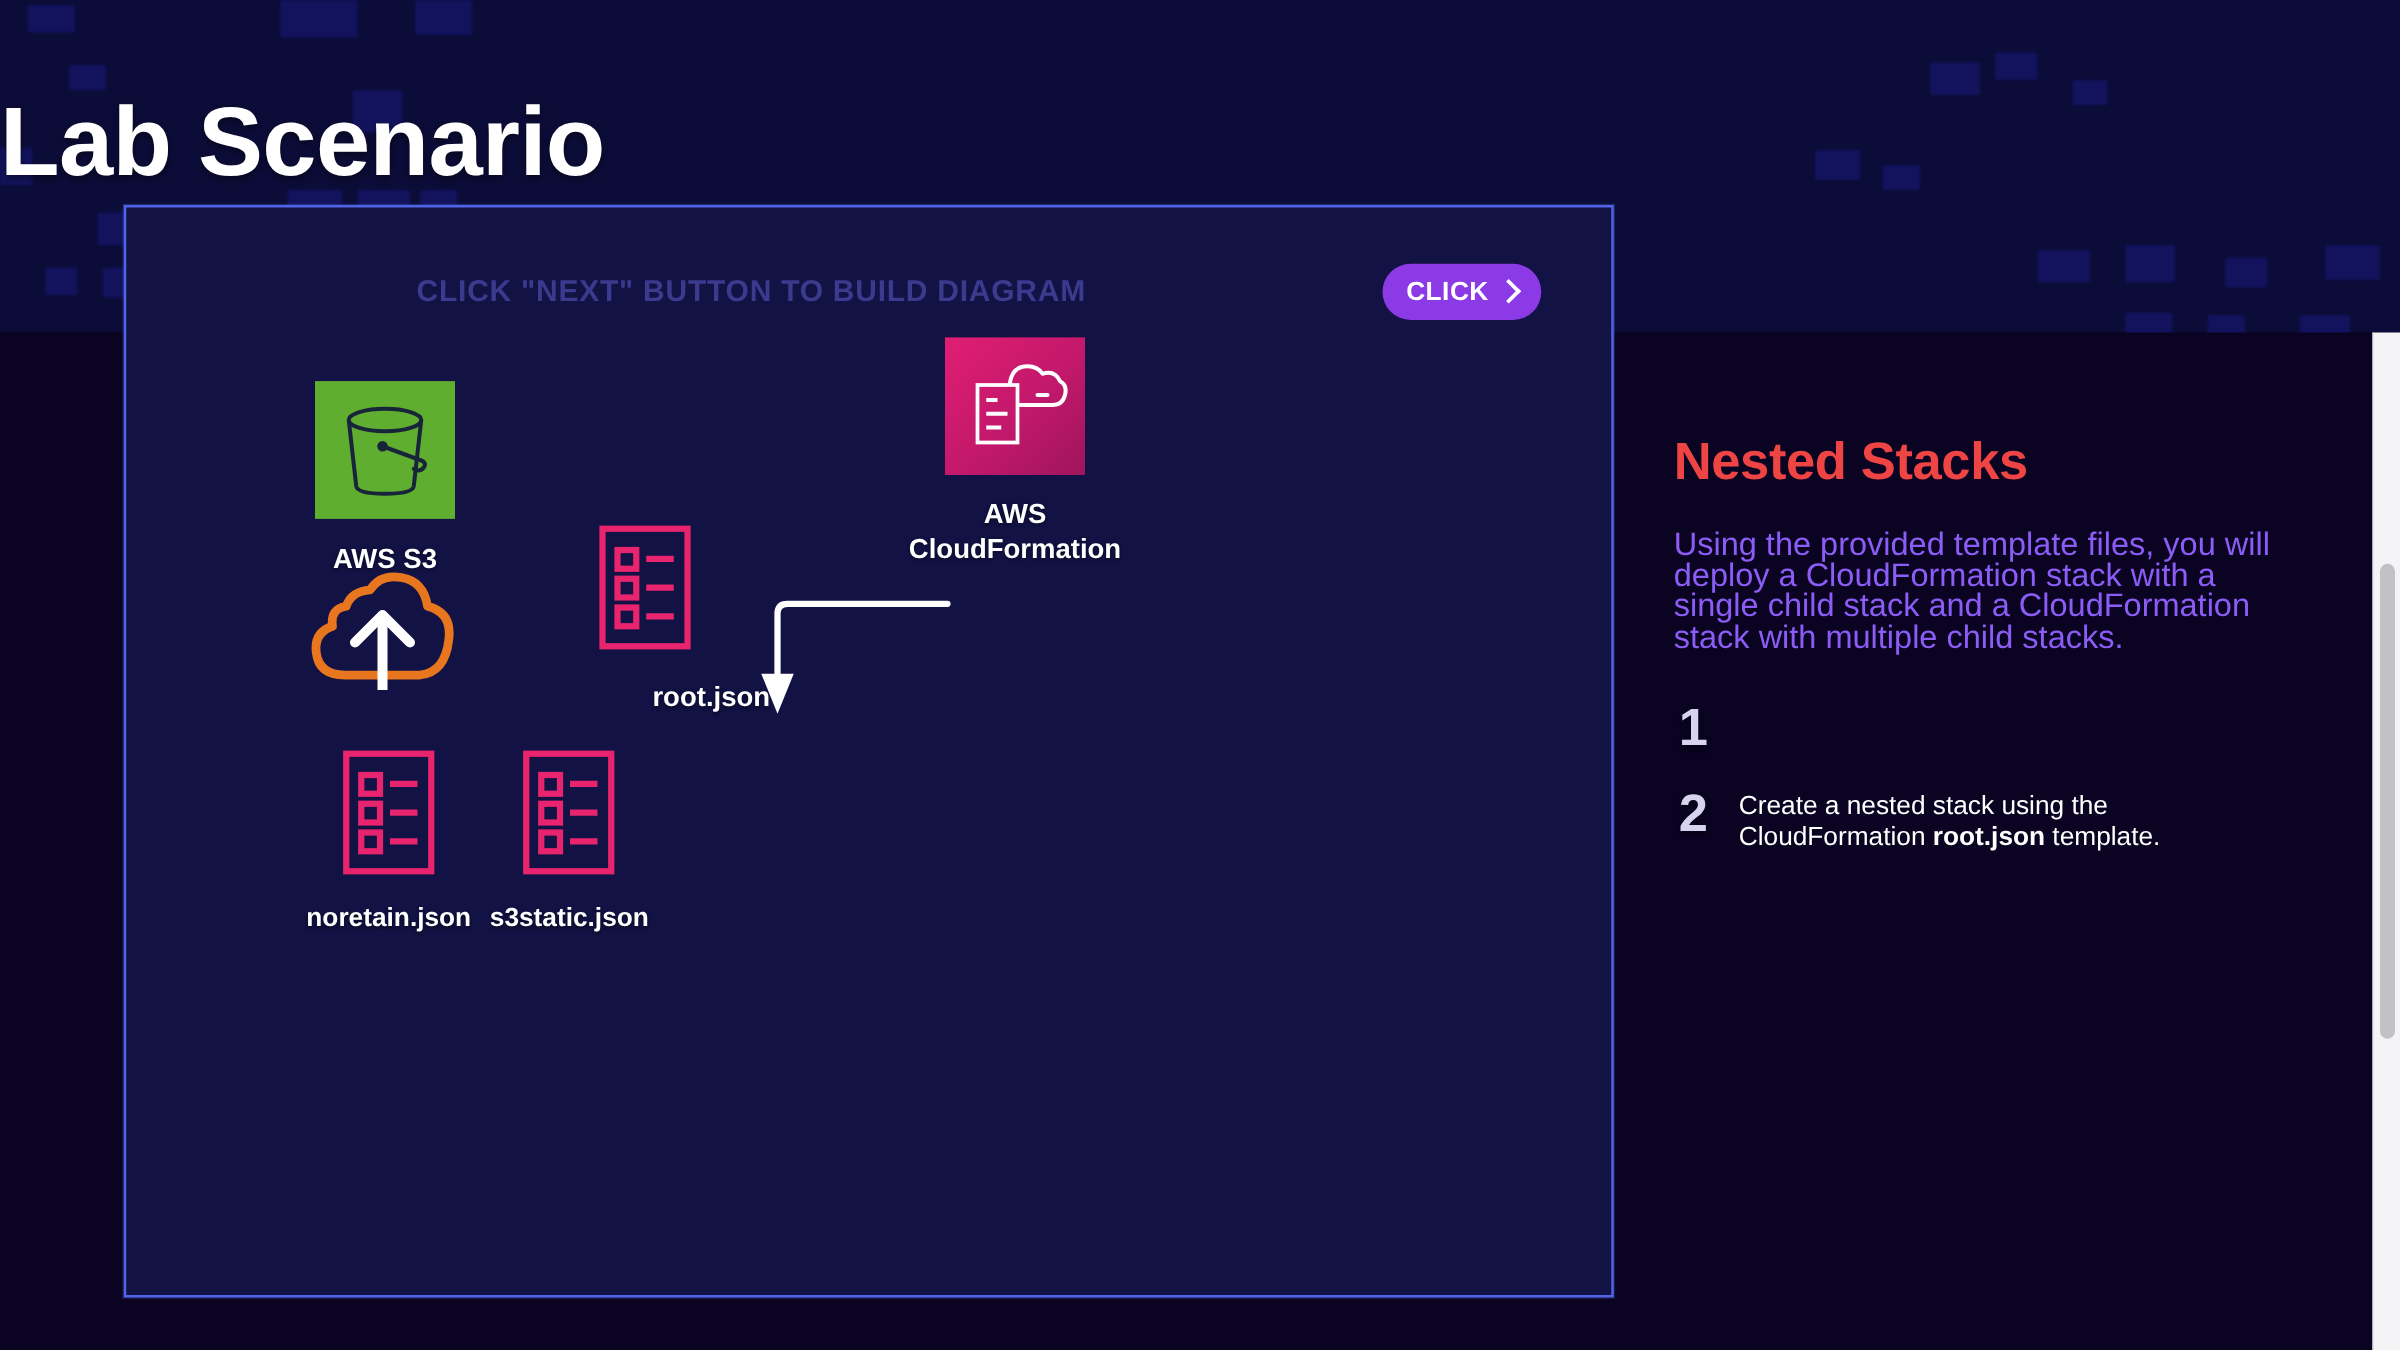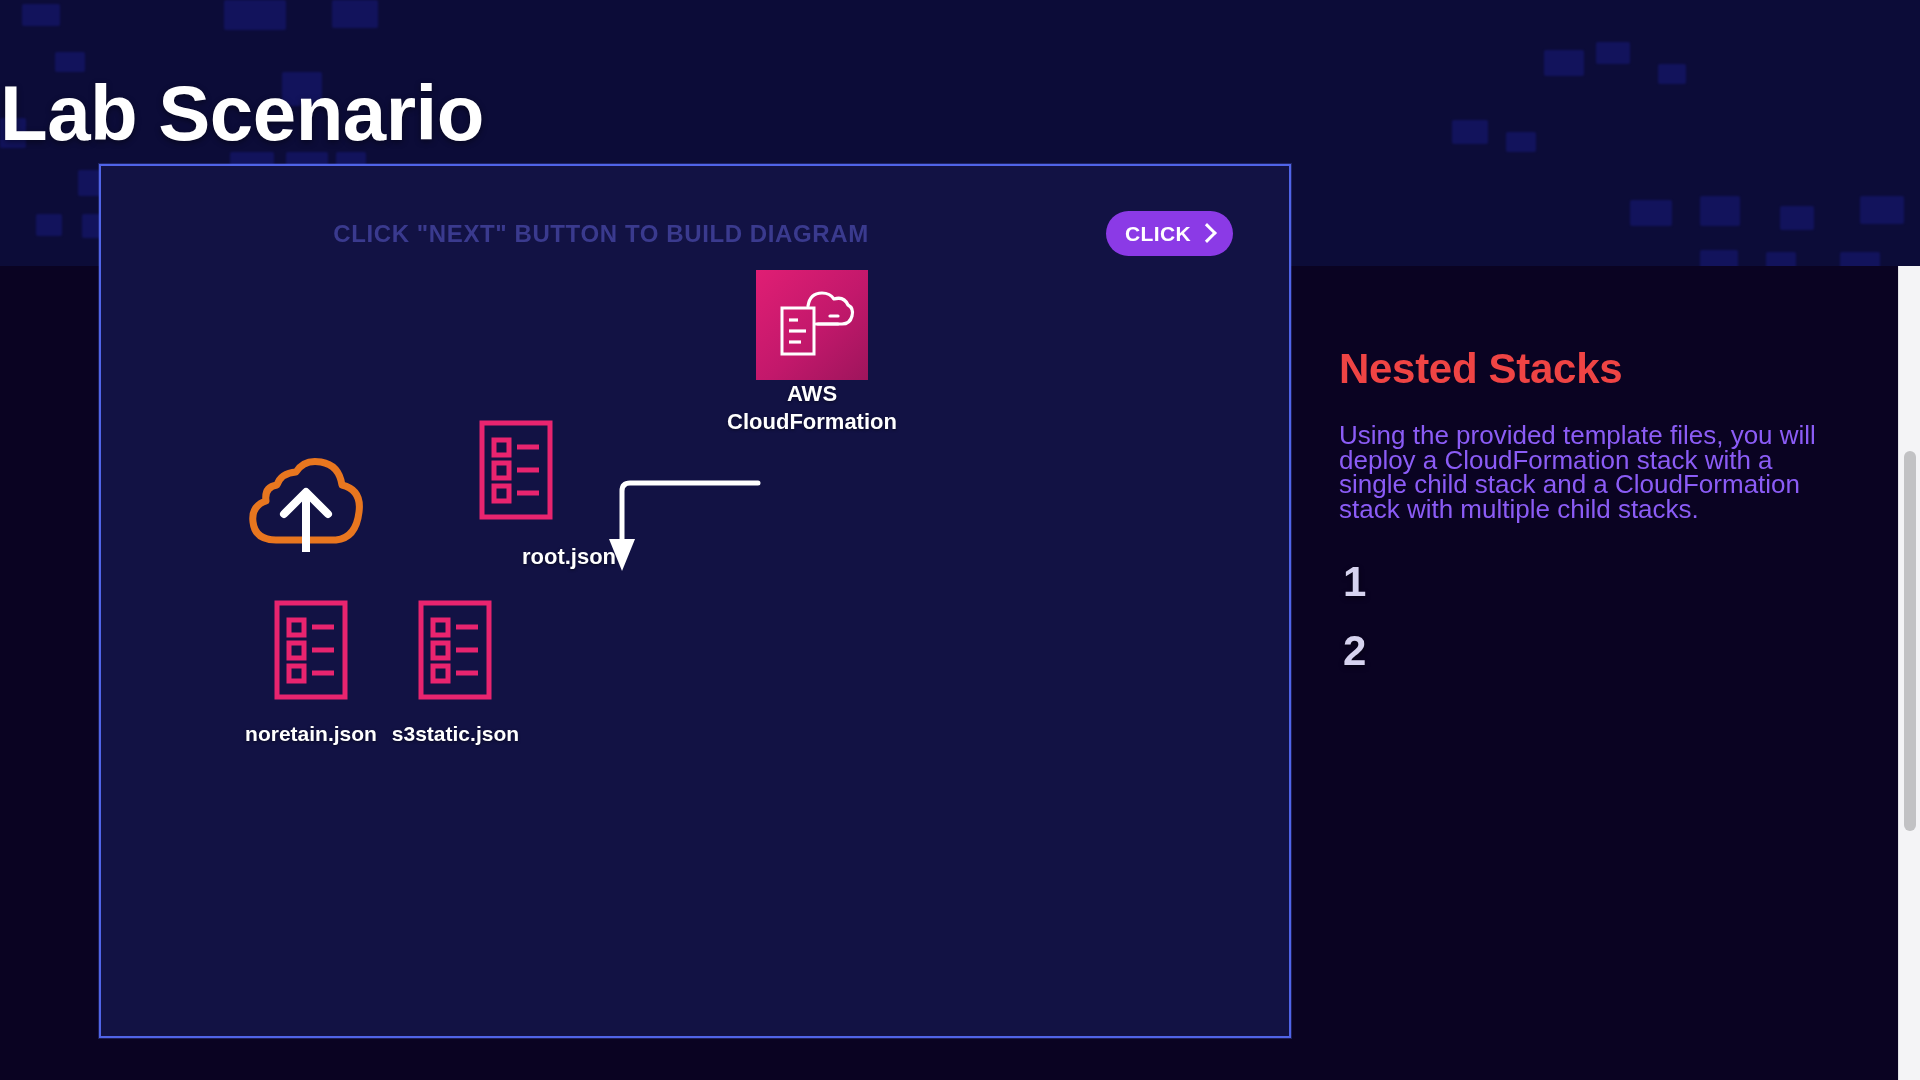--- a/index.html
+++ b/index.html
@@ -133,21 +133,21 @@
   .s3-node .node-label { margin-top: 18px; }
 
   
   .cfn-node  { left: 596px; top: 104px; width: 230px; }
   .cfn-tile {
     width: 112px; height: 110px;
     margin: 0 auto;
     background: linear-gradient(150deg, #d61a6c 0%, #c2186b 45%, #a81660 100%);
     display: block;
   }
-  .cfn-node .node-label { }
+  .cfn-node .node-label { margin-top: 17px; }
 
   
   .root-node { left: 378px; top: 254px; width: 180px; }
   .root-node .tpl { margin: 0 auto; display: block; }
   .root-node .node-label { margin-top: 19px; }
 
   
   .upload-node { left: 116px; top: 290px; width: 180px; }
   .upload-node svg { display: block; margin: 0 auto; }
 
@@ -277,20 +277,32 @@
       <span class="chev"></span>
     </button>
 
     <div class="connector">
       <svg width="160" height="100" viewBox="0 0 160 100">
         <path d="M152 7 L24 7 Q16 7 16 15 L16 70" stroke="#ffffff" stroke-width="5" fill="none" stroke-linecap="round"></path>
         <polygon points="16,95 3,63 29,63" fill="#ffffff"></polygon>
       </svg>
     </div>
 
+    <div class="node s3-node">
+      <span class="s3-tile">
+        <svg width="112" height="110" viewBox="0 0 112 110">
+          <rect x="0" y="0" width="112" height="110" fill="#5fae30"></rect>
+          <ellipse cx="56" cy="31" rx="29" ry="9" fill="none" stroke="#18243a" stroke-width="3.2"></ellipse>
+          <path d="M27 31 L33 84 Q34 90 56 90 Q78 90 79 84 L85 31" fill="none" stroke="#18243a" stroke-width="3.2" stroke-linejoin="round"></path>
+          <circle cx="54" cy="52" r="4.2" fill="#18243a"></circle>
+          <path d="M54 52 L84 63 Q90 65 87 69 Q84 73 79 70" fill="none" stroke="#18243a" stroke-width="3.2" stroke-linecap="round"></path>
+        </svg>
+      </span>
+      <div class="node-label">AWS S3</div>
+    </div>
 
     <div class="node cfn-node">
       <span class="cfn-tile">
         <svg width="112" height="110" viewBox="0 0 112 110">
           <defs>
             <linearGradient id="cfnGrad" x1="0" y1="0" x2="1" y2="1">
               <stop offset="0%" stop-color="#e01e74"></stop>
               <stop offset="55%" stop-color="#c2186b"></stop>
               <stop offset="100%" stop-color="#9e155c"></stop>
             </linearGradient>
@@ -371,20 +383,21 @@
 
   <div class="info-panel">
     <h2 class="info-title">Nested Stacks</h2>
     <p class="info-desc">Using the provided template files, you will deploy a CloudFormation stack with a single child stack and a CloudFormation stack with multiple child stacks.</p>
     <div class="steps" id="steps">
         <div class="step">
           <div class="step-num">1</div>
         </div>
         <div class="step">
           <div class="step-num">2</div>
+          <div class="step-text"><span>Create a nested stack using the CloudFormation </span><b>root.json</b><span> template.</span></div>
         </div>
       </div>
   </div>
 
   <div class="scrollbar-track">
     <div class="scrollbar-thumb"></div>
   </div>
 
 </div>
 

